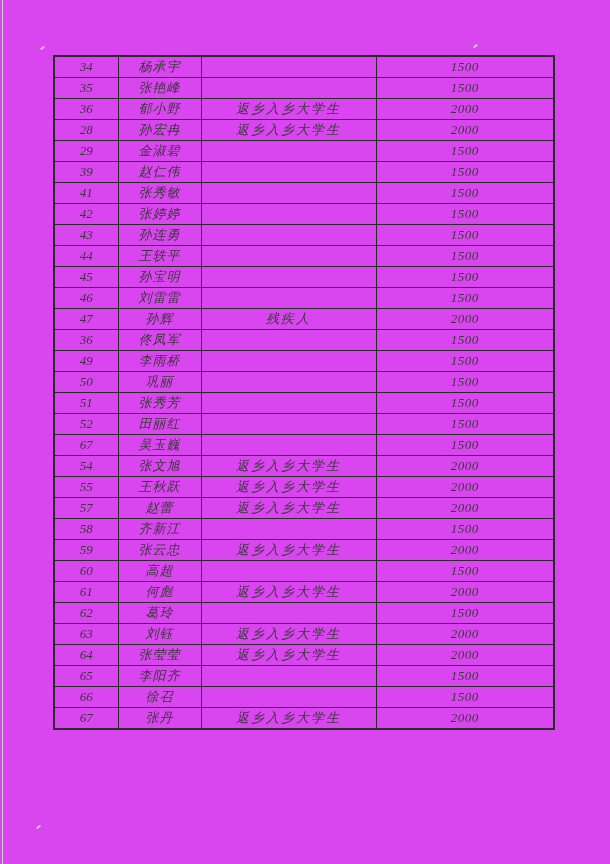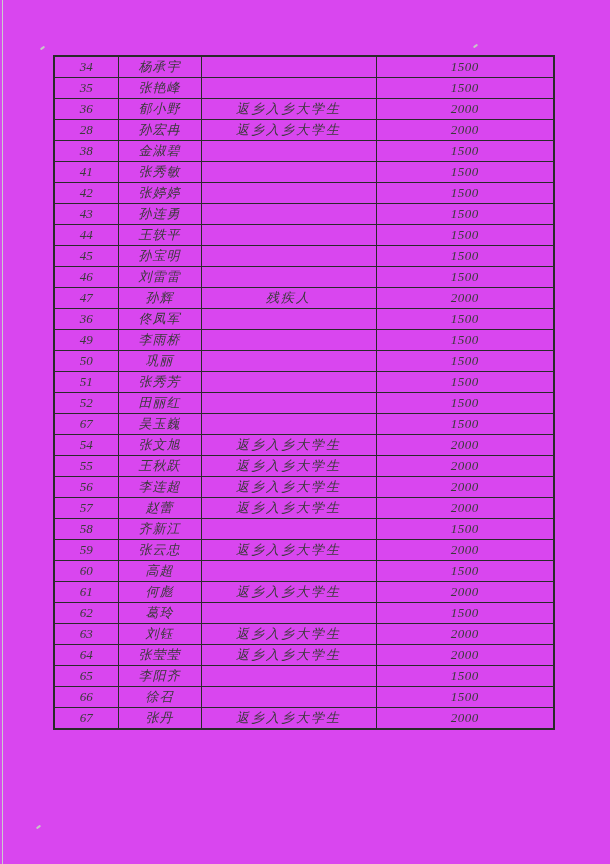--- a/index.html
+++ b/index.html
@@ -99,22 +99,28 @@
           <td class="category-cell">返乡入乡大学生</td>
           <td class="amount-cell">2000</td>
         </tr>
         <tr>
           <td class="row-number-cell">28</td>
           <td class="name-cell">孙宏冉</td>
           <td class="category-cell">返乡入乡大学生</td>
           <td class="amount-cell">2000</td>
         </tr>
         <tr>
-          <td class="row-number-cell">38</td>
+          <td class="row-number-cell">29</td>
           <td class="name-cell">金淑碧</td>
+          <td class="category-cell"></td>
+          <td class="amount-cell">1500</td>
+        </tr>
+        <tr>
+          <td class="row-number-cell">39</td>
+          <td class="name-cell">赵仁伟</td>
           <td class="category-cell"></td>
           <td class="amount-cell">1500</td>
         </tr>
         <tr>
           <td class="row-number-cell">41</td>
           <td class="name-cell">张秀敏</td>
           <td class="category-cell"></td>
           <td class="amount-cell">1500</td>
         </tr>
         <tr>
@@ -191,26 +197,20 @@
         </tr>
         <tr>
           <td class="row-number-cell">54</td>
           <td class="name-cell">张文旭</td>
           <td class="category-cell">返乡入乡大学生</td>
           <td class="amount-cell">2000</td>
         </tr>
         <tr>
           <td class="row-number-cell">55</td>
           <td class="name-cell">王秋跃</td>
-          <td class="category-cell">返乡入乡大学生</td>
-          <td class="amount-cell">2000</td>
-        </tr>
-        <tr>
-          <td class="row-number-cell">56</td>
-          <td class="name-cell">李连超</td>
           <td class="category-cell">返乡入乡大学生</td>
           <td class="amount-cell">2000</td>
         </tr>
         <tr>
           <td class="row-number-cell">57</td>
           <td class="name-cell">赵蕾</td>
           <td class="category-cell">返乡入乡大学生</td>
           <td class="amount-cell">2000</td>
         </tr>
         <tr>

